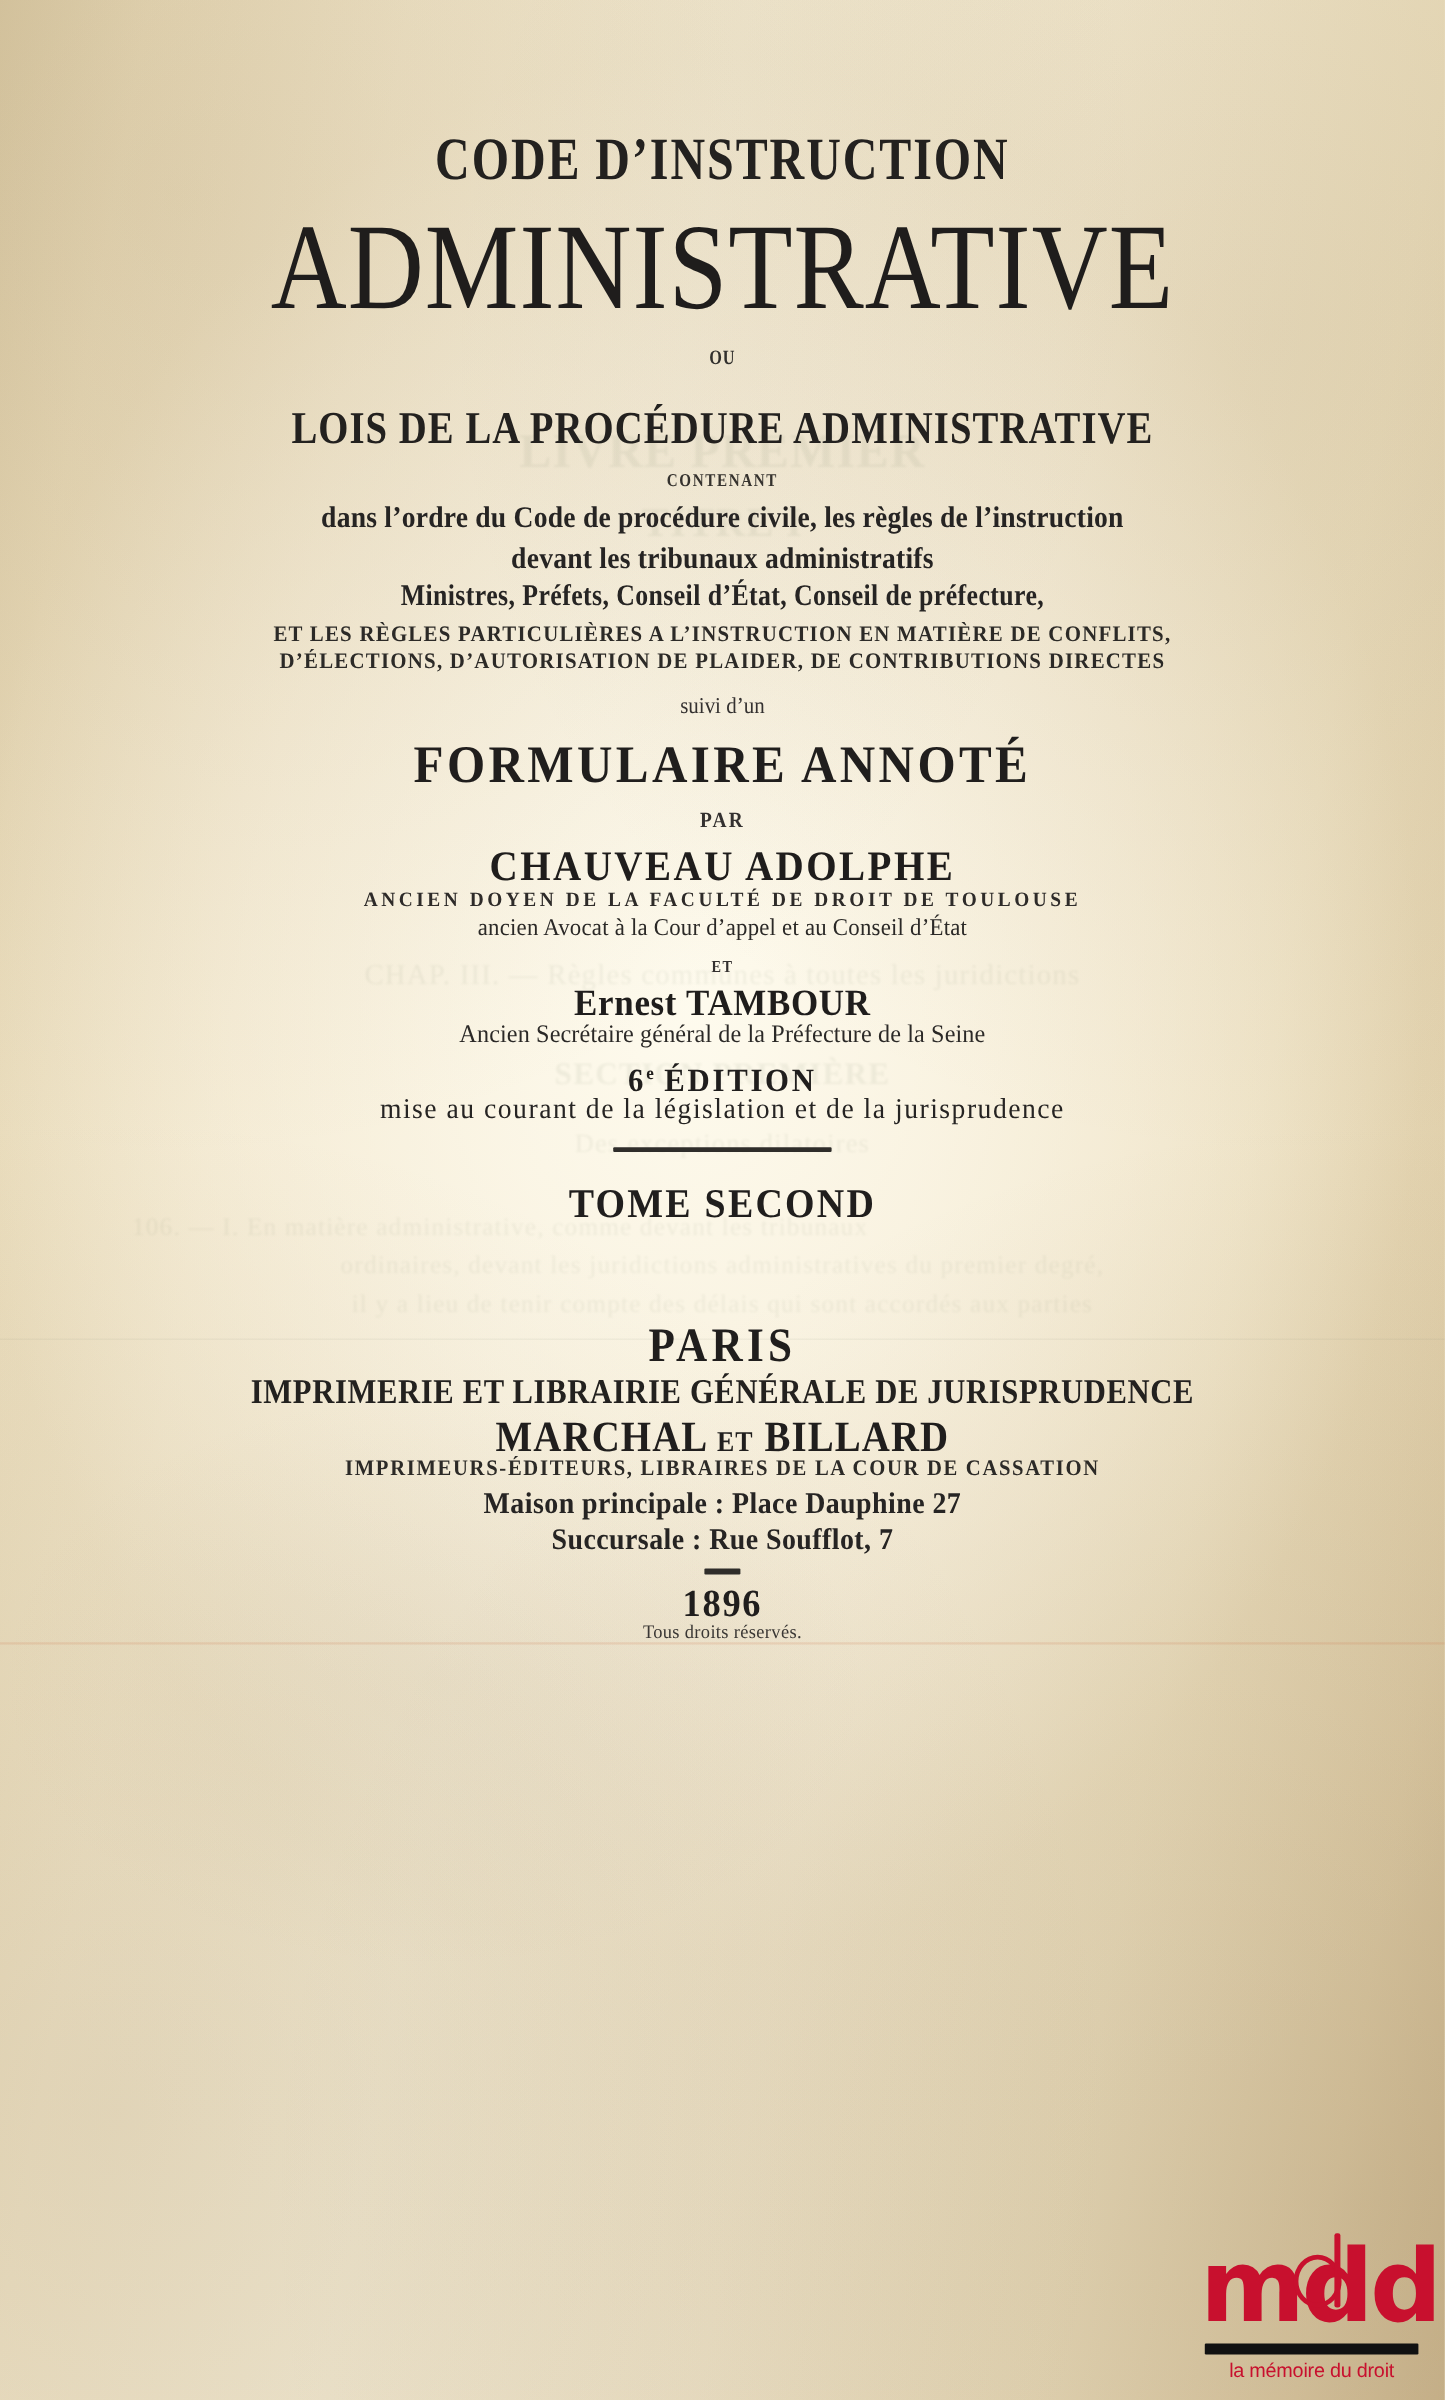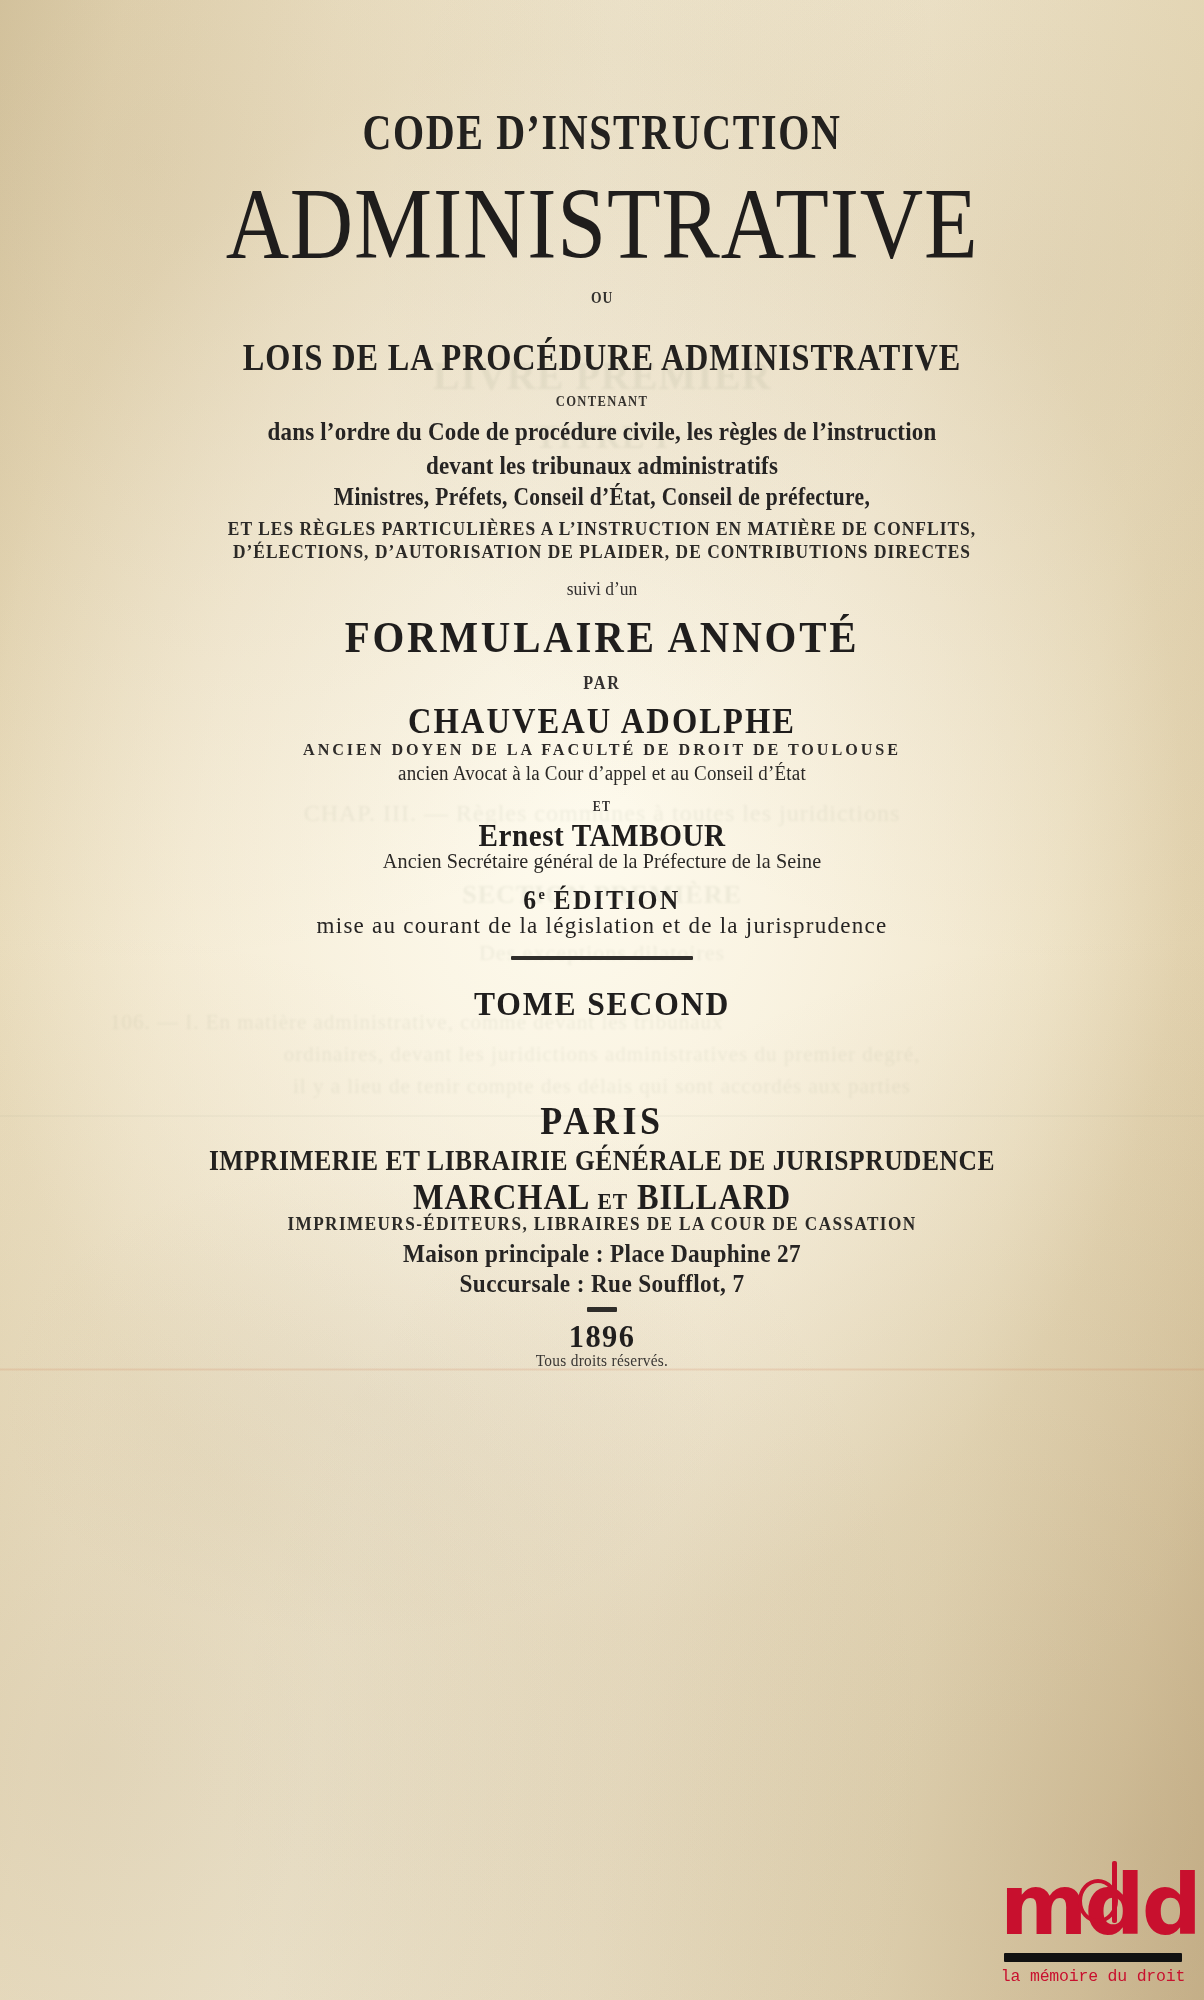--- a/index.html
+++ b/index.html
@@ -317,21 +317,21 @@
     border-radius: 2px;
   }
   #logo-bar {
     width: 178px;
     height: 9px;
     background: #111;
     margin: 2px auto 5px auto;
     border-radius: 1px;
   }
   #logo-tag {
-    font-family: Liberation Mono, monospace;
+    font-family: Liberation Sans, sans-serif;
     font-size: 16.5px;
     color: #c8102e;
     letter-spacing: -0.2px;
     white-space: nowrap;
   }
 </style>
 </head>
 <body>
 
 <div id="paper"></div>

